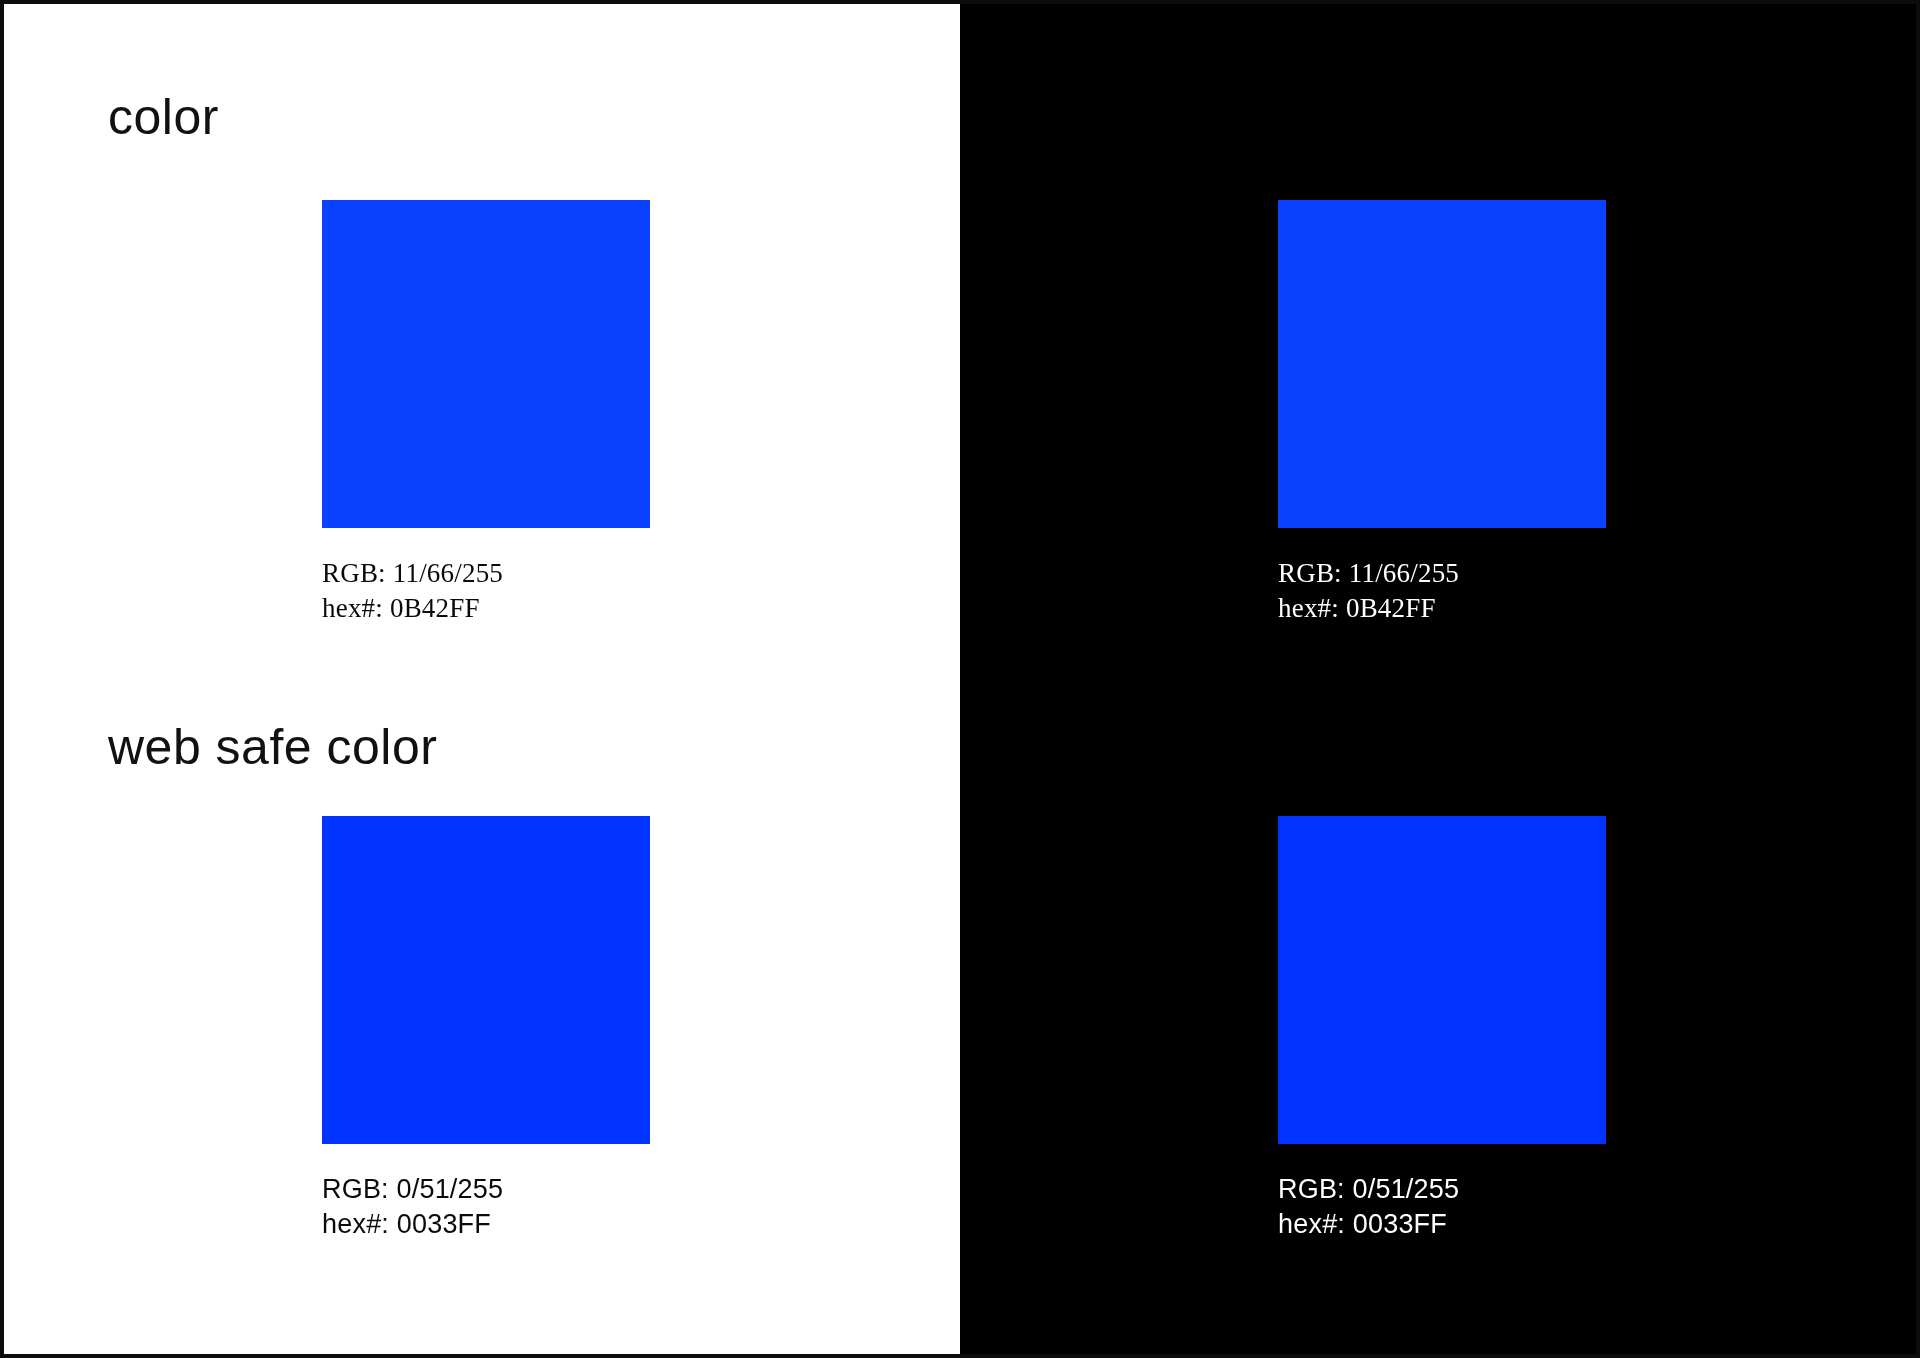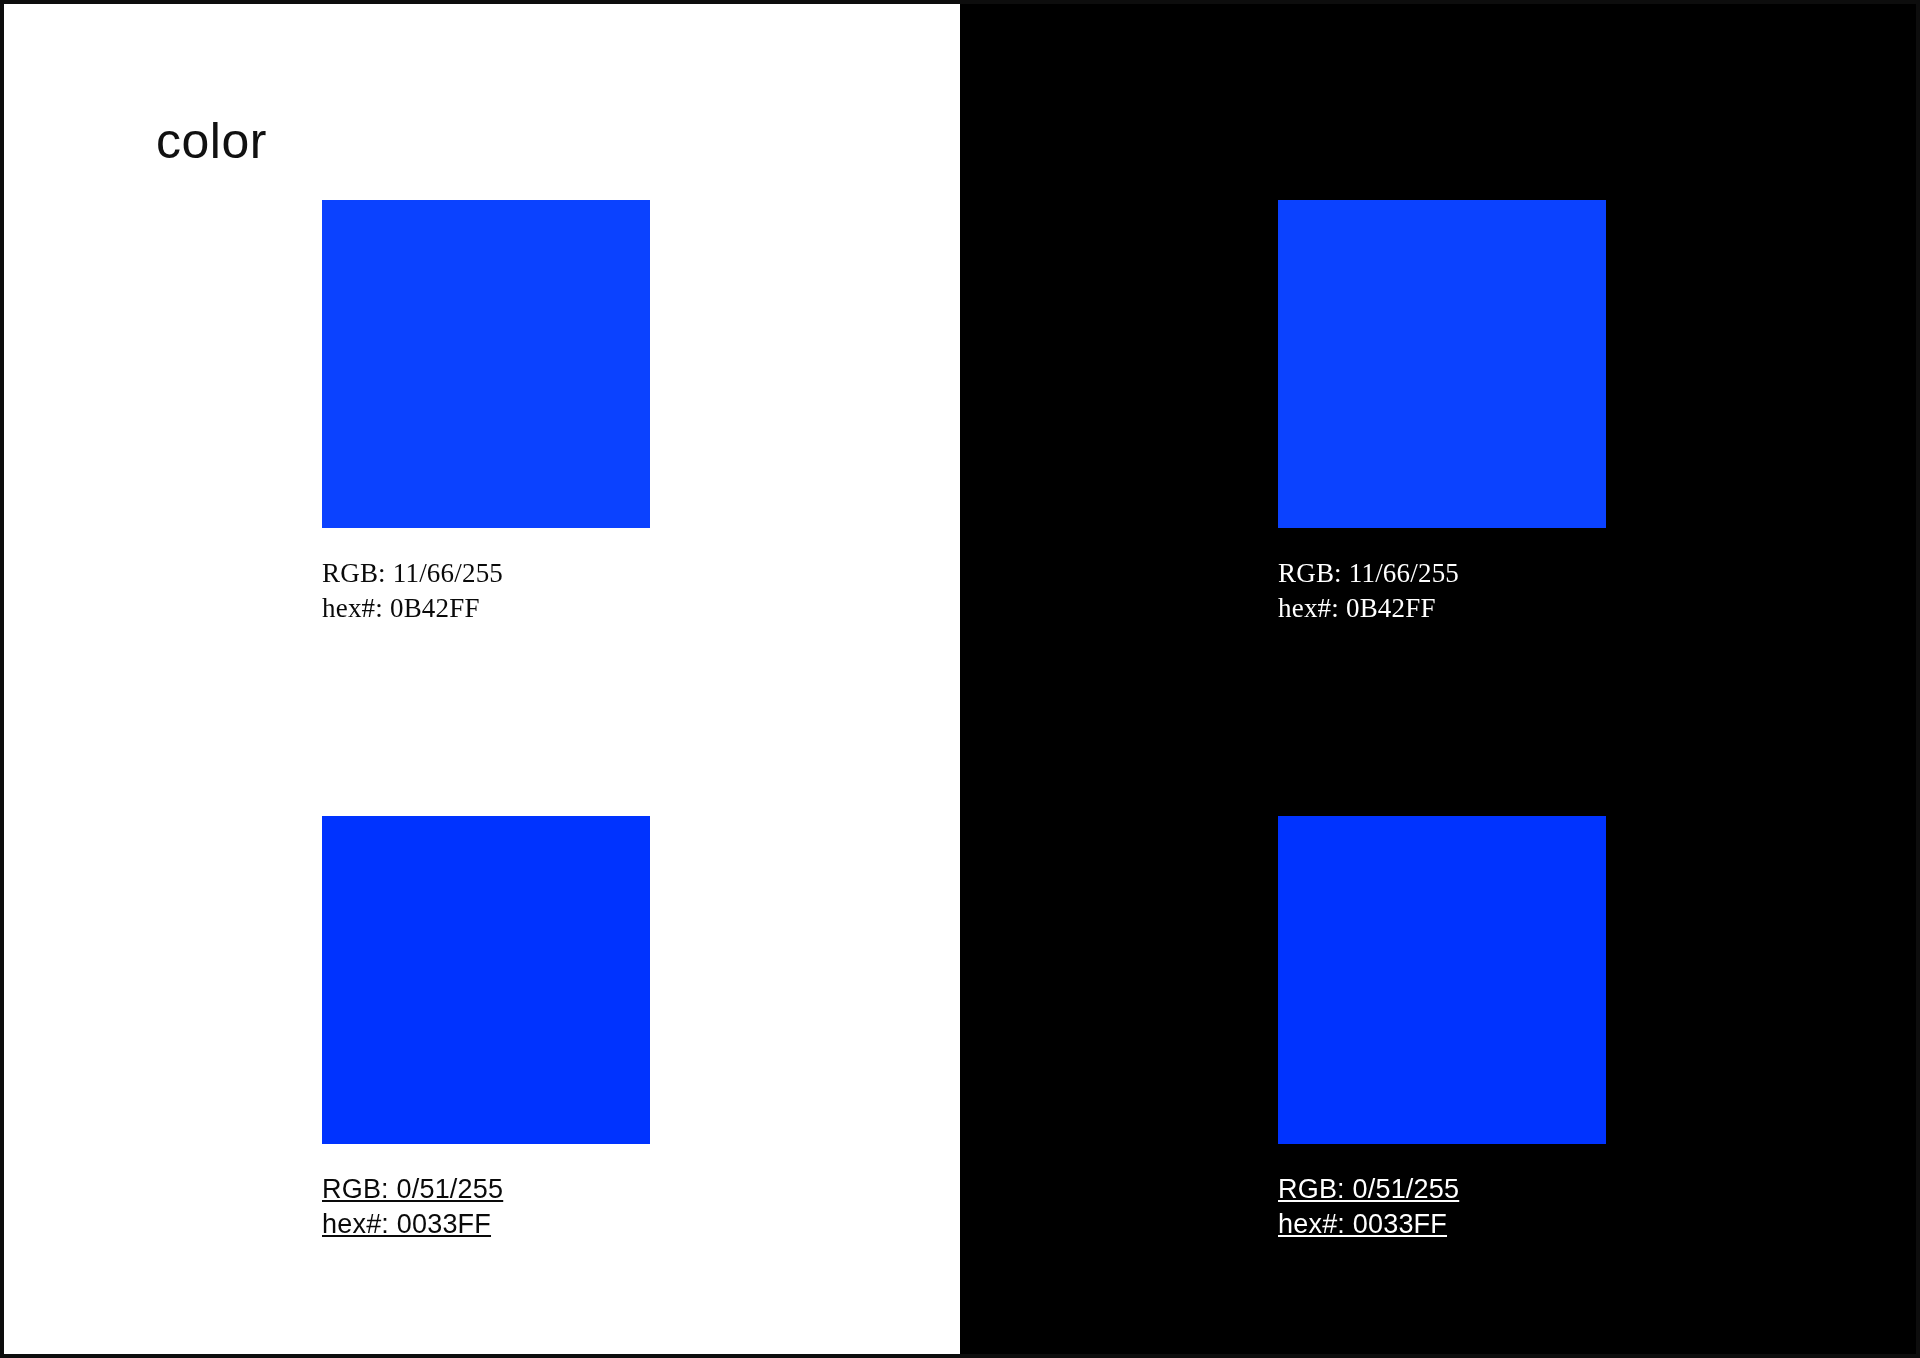--- a/index.html
+++ b/index.html
@@ -50,21 +50,21 @@
     margin: 0;
     font-family: "Liberation Sans", sans-serif;
     font-weight: 300;
     font-size: 50px;
     line-height: 1;
     letter-spacing: 0.5px;
     color: #111111;
     white-space: nowrap;
   }
 
-  .heading-color      { top: 112px; margin-left: 48px; }
+  .heading-color      { top: 88px; }
   .heading-web-safe   { top: 718px; }
 
   
   .swatch {
     position: absolute;
     width: 328px;
     height: 328px;
   }
 
   .swatch-top    { top: 196px; }
@@ -81,41 +81,42 @@
     font-size: 27px;
     line-height: 1.28;
     letter-spacing: 0.2px;
     white-space: nowrap;
   }
 
   .panel-light .caption { left: 318px; color: #0a0a0a; }
   .panel-dark  .caption { left: 318px; color: #ffffff; }
 
   .caption-top    { top: 552px; font-family: Liberation Serif, serif; }
-  .caption-bottom { top: 1168px; text-decoration: underline; }
+  .caption-bottom { top: 1168px; }
 
   .caption-line { display: block; }
 </style>
 </head>
 <body>
 
 <div class="sheet" style="border-color: rgb(13, 13, 13);">
   <div class="panels">
 
     <div class="panel panel-light" style="background-color: rgb(255, 255, 255);">
 
       <h1 class="heading heading-color">color</h1>
 
       <div class="swatch swatch-top" style="background-color: rgb(11, 66, 255);"></div>
 
       <div class="caption caption-top" style="color: rgb(10, 10, 10);">
         <span class="caption-line">RGB: 11/66/255</span>
         <span class="caption-line">hex#: 0B42FF</span>
       </div>
 
+      <h1 class="heading heading-web-safe">web safe color</h1>
 
       <div class="swatch swatch-bottom" style="background-color: rgb(0, 51, 255);"></div>
 
       <div class="caption caption-bottom" style="color: rgb(10, 10, 10);">
         <span class="caption-line">RGB: 0/51/255</span>
         <span class="caption-line">hex#: 0033FF</span>
       </div>
     </div>
 
     <div class="panel panel-dark" style="background-color: rgb(0, 0, 0);">

